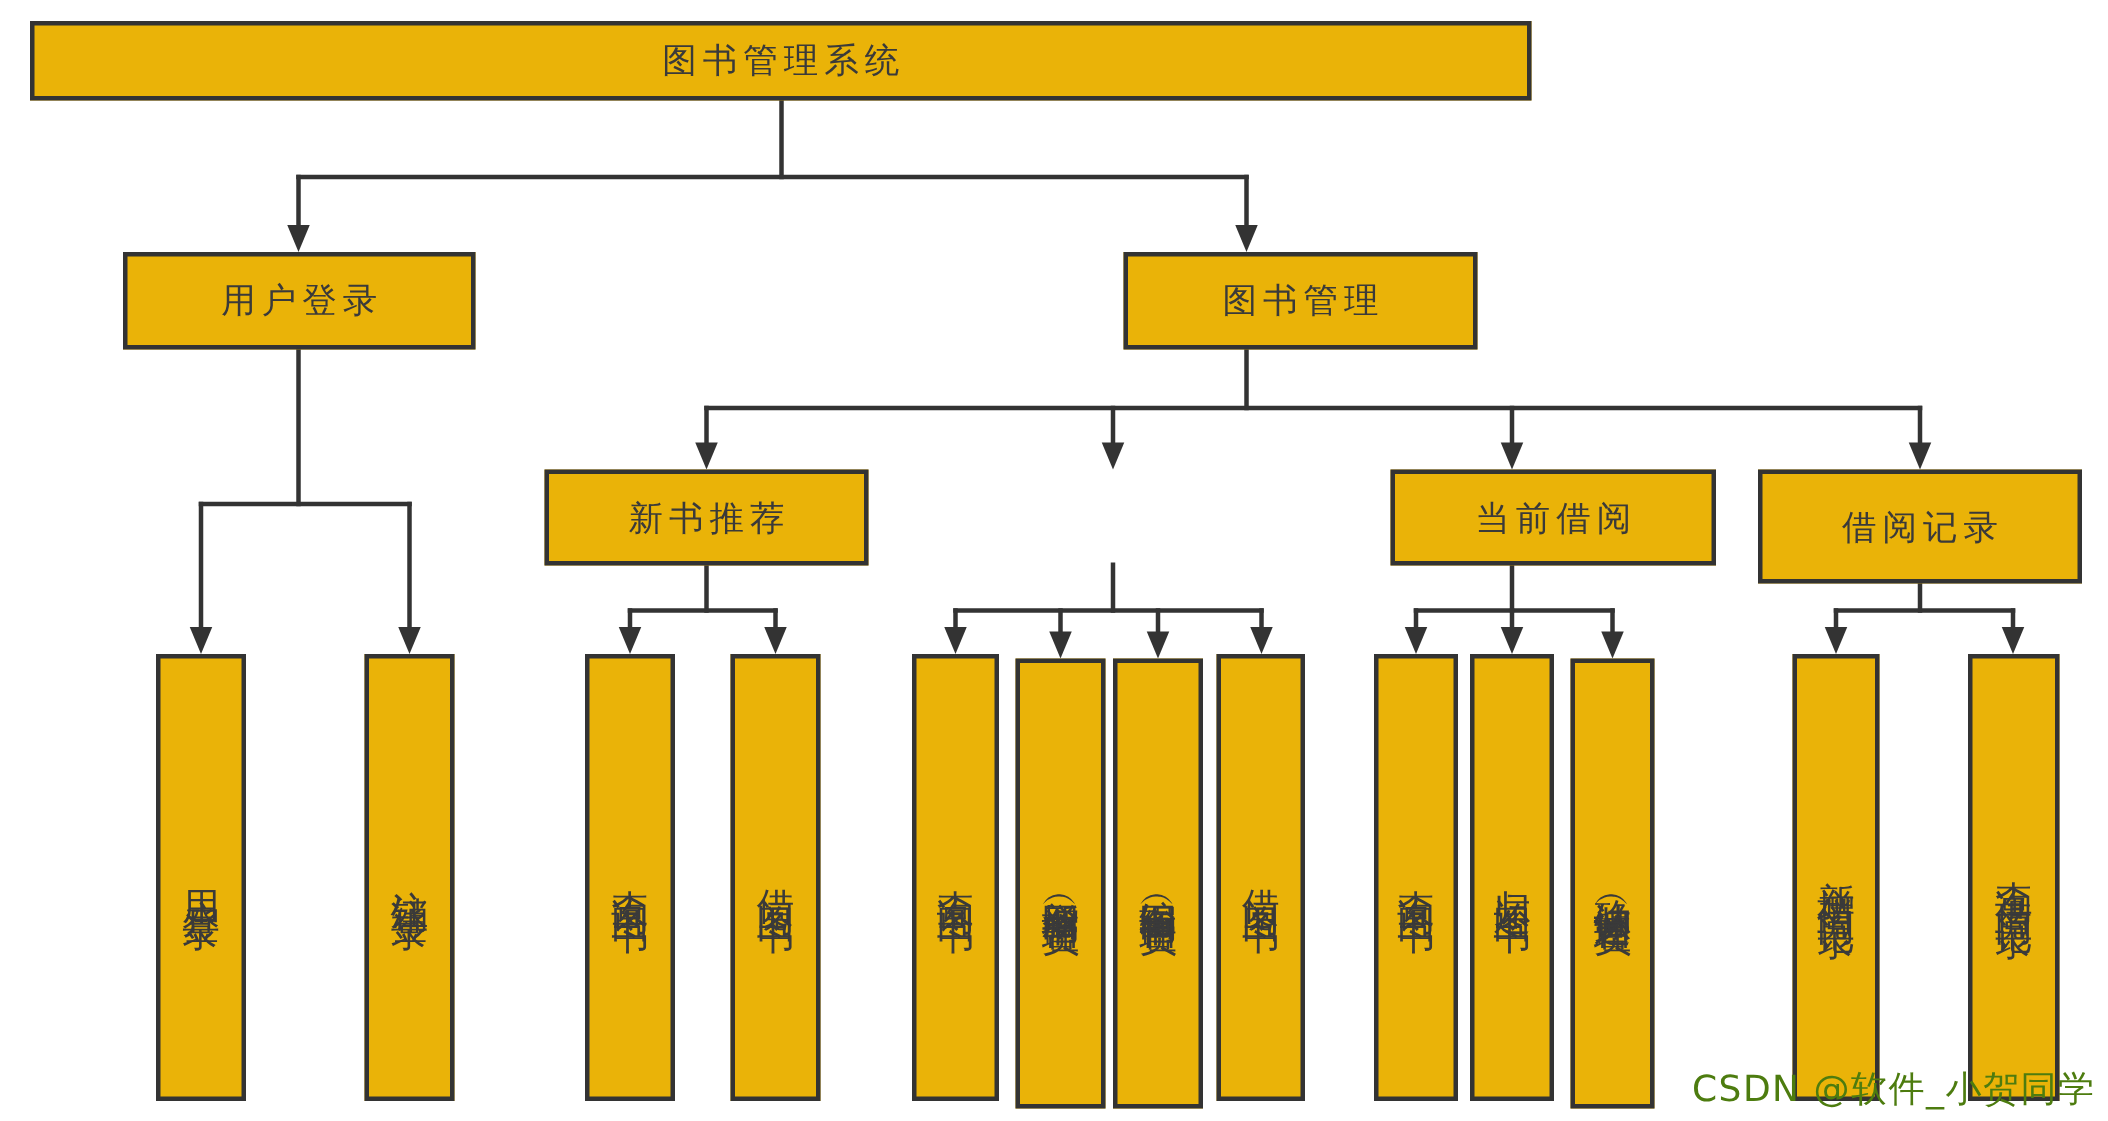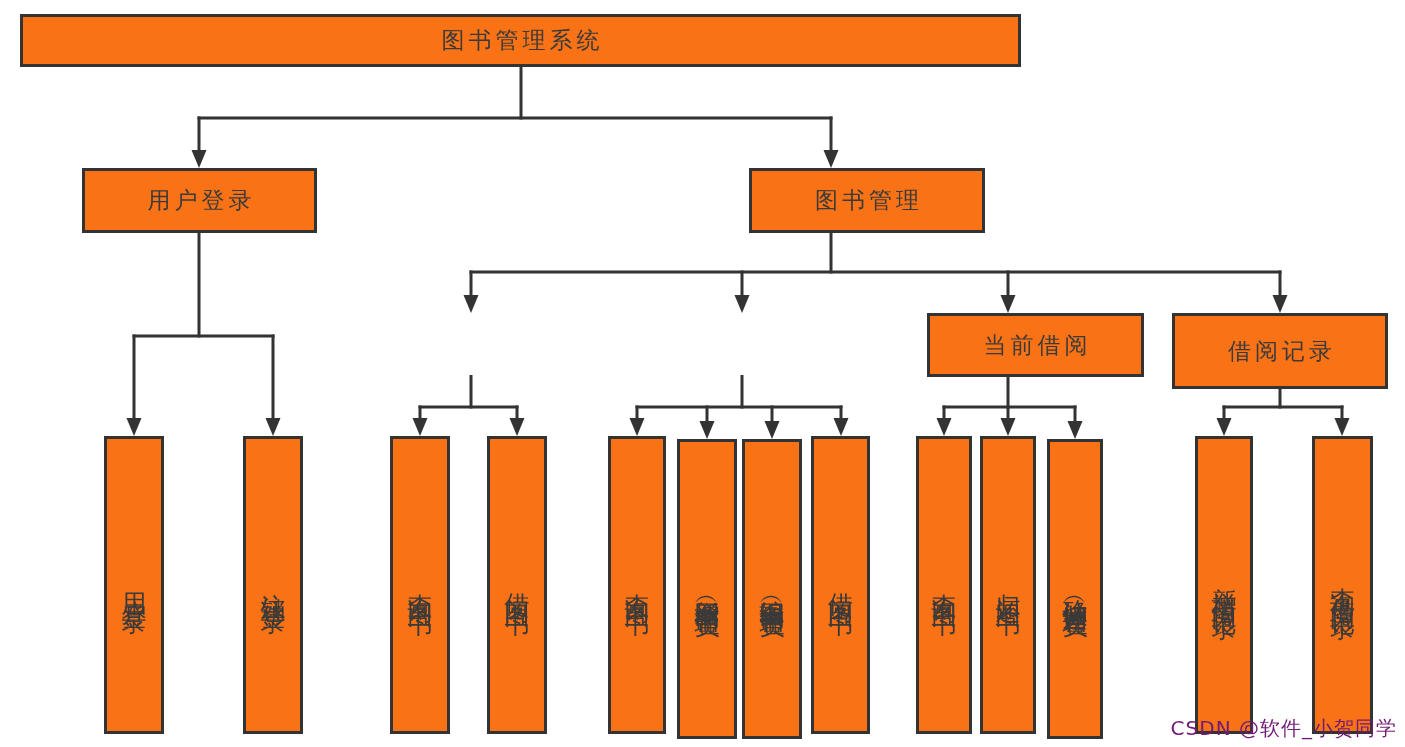--- a/index.html
+++ b/index.html
@@ -17,21 +17,21 @@
   }
   .wires {
     position: absolute;
     left: 0;
     top: 0;
     z-index: 1;
   }
   .node {
     position: absolute;
     box-sizing: border-box;
-    background: #f97316;
+    background: #eab308;
     border: 3px solid #333333;
     color: #3a3a3a;
     display: flex;
     align-items: center;
     justify-content: center;
     z-index: 2;
     white-space: nowrap;
   }
   .h-node {
     font-size: 23px;
@@ -45,23 +45,23 @@
     letter-spacing: 6px;
   }
   .leaf-long {
     letter-spacing: 2px;
   }
   .watermark {
     position: absolute;
     right: 8px;
     bottom: 5px;
     z-index: 3;
-    font-size: 20px;
+    font-size: 24px;
     letter-spacing: 1px;
-    color: #701a75;
+    color: #4d7c0f;
   }
 </style>
 </head>
 <body>
 
 <div class="canvas">
 
   <svg class="wires" width="1405" height="747" viewBox="0 0 1405 747">
 
     <g stroke="#333333" stroke-width="3" fill="none">
@@ -139,20 +139,21 @@
       <polygon points="1216.5,418 1231.5,418 1224,436"></polygon>
       <polygon points="1334.5,418 1349.5,418 1342,436"></polygon>
     </g>
   </svg>
 
   <div class="node h-node" style="left:20px; top:14px; width:1001px; height:53px;">图书管理系统</div>
 
   <div class="node h-node" style="left:82px; top:168px; width:235px; height:65px;">用户登录</div>
   <div class="node h-node" style="left:749px; top:168px; width:236px; height:65px;">图书管理</div>
 
+  <div class="node h-node" style="left:363px; top:313px; width:216px; height:64px;">新书推荐</div>
   <div class="node h-node" style="left:900px; top:313px; width:217px; height:64px;margin-left:27px;">当前借阅</div>
   <div class="node h-node" style="left:1172px; top:313px; width:216px; height:76px;text-align:right;">借阅记录</div>
 
   <div class="node leaf" style="left:104px; top:436px; width:60px; height:298px;">用户登录</div>
   <div class="node leaf" style="left:243px; top:436px; width:60px; height:298px;">注销登录</div>
 
   <div class="node leaf" style="left:390px; top:436px; width:60px; height:298px;">查询图书</div>
   <div class="node leaf" style="left:487px; top:436px; width:60px; height:298px;">借阅图书</div>
 
   <div class="node leaf" style="left:608px; top:436px; width:58px; height:298px;">查询图书</div>

